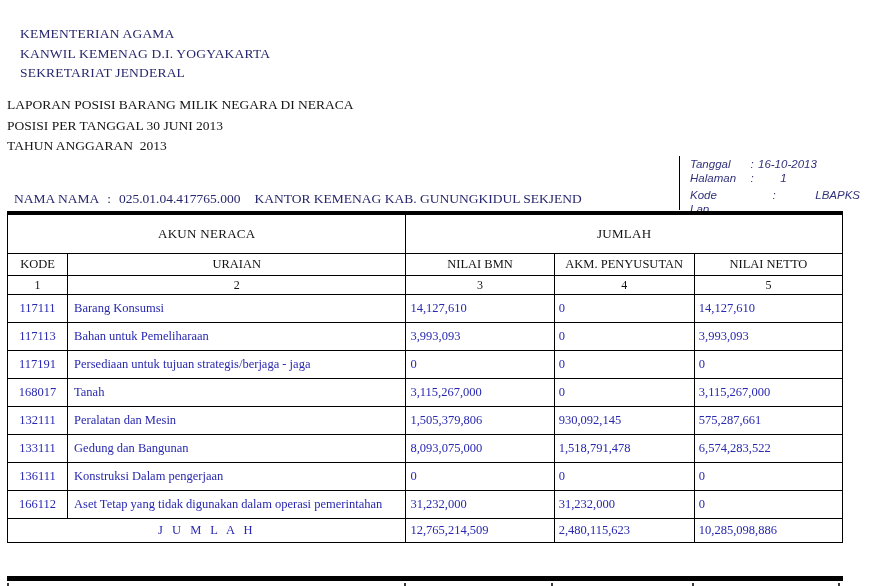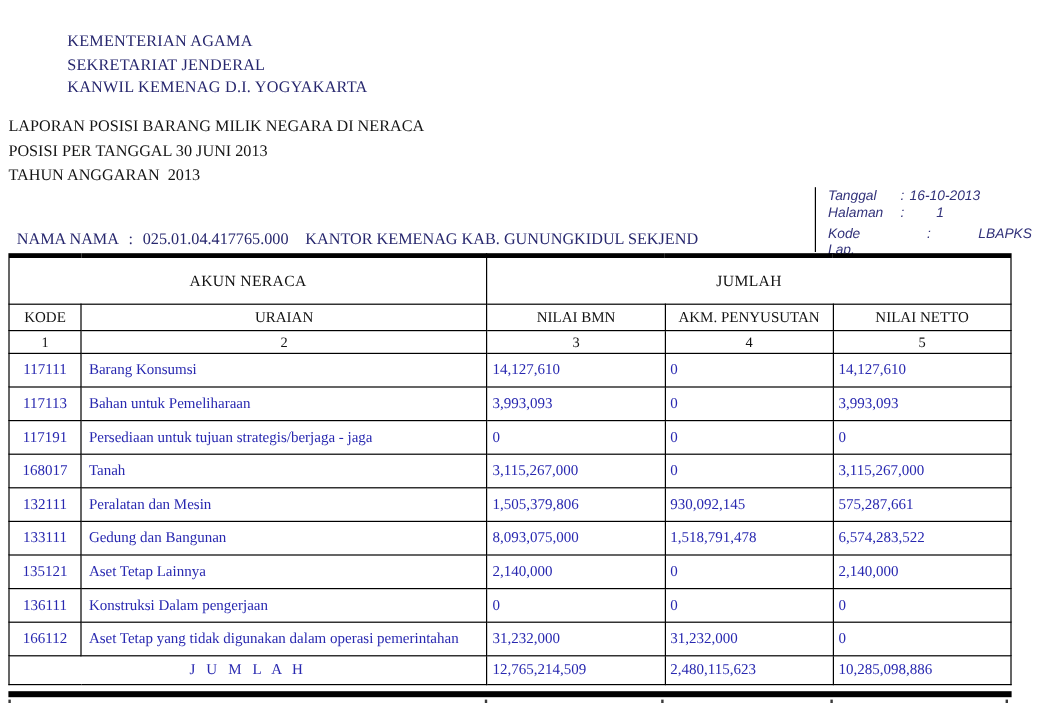--- a/index.html
+++ b/index.html
@@ -5,21 +5,21 @@
   html, body { margin: 0; padding: 0; background: #ffffff; }
   .page {
     position: relative; width: 877px; height: 586px;
     background: #ffffff; overflow: hidden;
     font-family: "Liberation Serif", "DejaVu Serif", serif;
   }
   .pre { white-space: pre; }
 
   
   .agency { position: absolute; left: 20px; top: 24px; color: #27276E;
-            font-size: 13.5px; line-height: 19.5px; letter-spacing: 0.2px; margin-left: 36px; }
+            font-size: 13.5px; line-height: 19.5px; letter-spacing: 0.2px; }
 
   
   .titles { position: absolute; left: 7px; top: 95px; width: 836px;
             text-align: left; color: #141414; font-size: 13.5px; line-height: 20.5px; }
 
   
   .meta { position: absolute; left: 679px; top: 156px; width: 170px;
           border-left: 1px solid #000; padding: 2px 0 0 10px;
           font-family: "Liberation Sans", "DejaVu Sans", sans-serif;
           font-size: 11.5px; color: #32327A; line-height: 13.5px; height: 52px; font-style: italic; }
@@ -62,22 +62,22 @@
                 height: 5px; background: #000; }
   .tick { position: absolute; top: 583px; width: 2px; height: 3px; background: #3a3a3a; }
 </style>
 </head>
 <body>
 
 <div class="page">
 
   <div class="agency">
     <div>KEMENTERIAN AGAMA</div>
+    <div>KANWIL KEMENAG D.I. YOGYAKARTA</div>
     <div>SEKRETARIAT JENDERAL</div>
-    <div>KANWIL KEMENAG D.I. YOGYAKARTA</div>
   </div>
 
   <div class="titles">
     <div class="pre">LAPORAN POSISI BARANG MILIK NEGARA DI NERACA</div>
     <div class="pre">POSISI PER TANGGAL 30 JUNI 2013</div>
     <div class="pre">TAHUN ANGGARAN  2013</div>
   </div>
 
   <div class="meta">
     <div class="meta-row">
@@ -165,27 +165,20 @@
         <td class="num">575,287,661</td>
       </tr>
       <tr class="data">
         <td class="kode">133111</td>
         <td class="uraian">Gedung dan Bangunan</td>
         <td class="num">8,093,075,000</td>
         <td class="num">1,518,791,478</td>
         <td class="num">6,574,283,522</td>
       </tr>
       <tr class="data">
-        <td class="kode">135121</td>
-        <td class="uraian">Aset Tetap Lainnya</td>
-        <td class="num">2,140,000</td>
-        <td class="num">0</td>
-        <td class="num">2,140,000</td>
-      </tr>
-      <tr class="data">
         <td class="kode">136111</td>
         <td class="uraian">Konstruksi Dalam pengerjaan</td>
         <td class="num">0</td>
         <td class="num">0</td>
         <td class="num">0</td>
       </tr>
       <tr class="data">
         <td class="kode">166112</td>
         <td class="uraian">Aset Tetap yang tidak digunakan dalam operasi pemerintahan</td>
         <td class="num">31,232,000</td>

